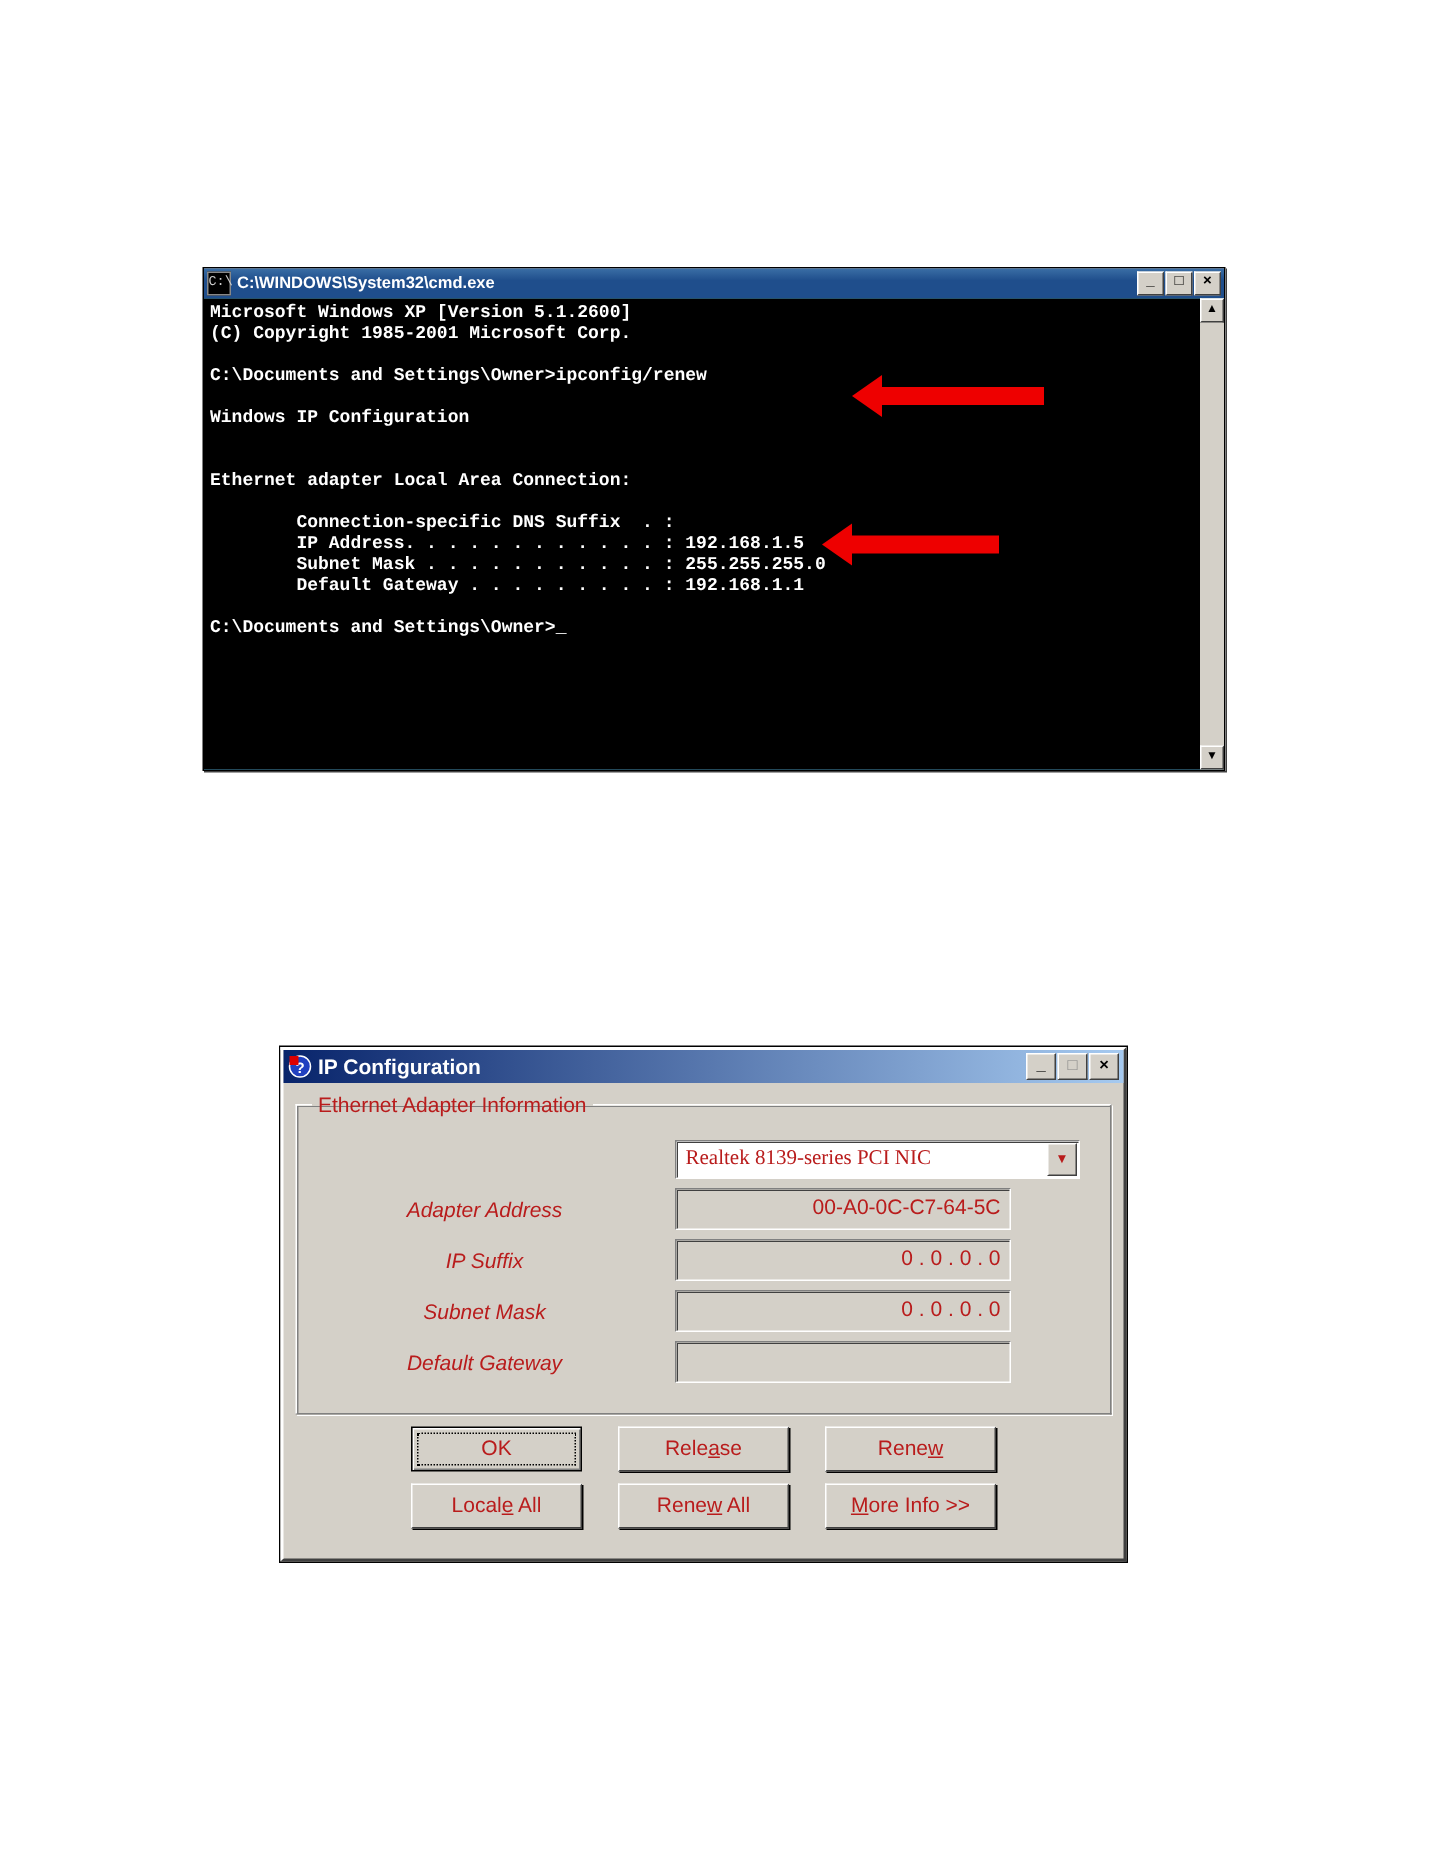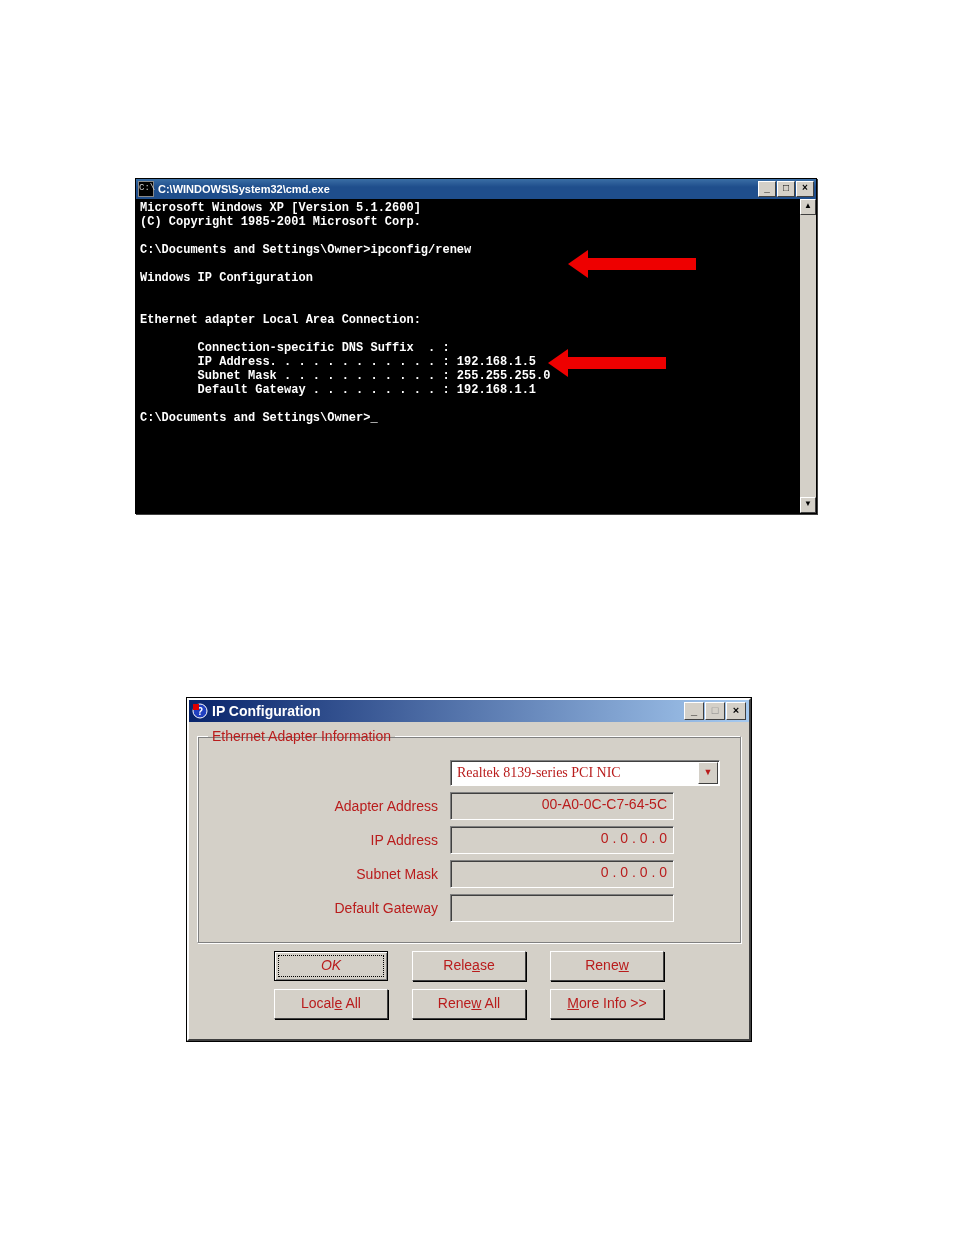--- a/index.html
+++ b/index.html
@@ -154,22 +154,23 @@
     padding: 0 4px;
     font-size: 14px;
   }
   .form-row {
     display: flex;
     align-items: center;
     margin: 6px 0;
   }
   .form-row .lbl {
     width: 230px;
-    text-align: right;
+    text-align: center;
     padding-right: 12px;
+    font-style: italic;
   }
   .sunken {
     background: #d4d0c8;
     border: 1px solid #808080;
     border-right-color: #fff;
     border-bottom-color: #fff;
     box-shadow: inset 1px 1px 0 #404040;
     padding: 3px 6px;
     width: 210px;
     height: 20px;
@@ -214,21 +215,20 @@
     box-shadow: 1px 1px 0 #000;
     font: 14px Tahoma, sans-serif;
     text-align: center;
     line-height: 26px;
   }
   .btn.default {
     border: 1px solid #000;
     box-shadow: inset 1px 1px 0 #fff, inset -1px -1px 0 #808080;
     outline: 1px dotted #000;
     outline-offset: -5px;
-    font-style: italic;
   }
   .u { text-decoration: underline; }
 </style>
 </head>
 <body>
 
 <div class="page">
 
   <div class="cmd-window">
     <div class="titlebar">
@@ -294,21 +294,21 @@
             <div class="ctext">Realtek 8139-series PCI NIC</div>
             <div class="cbtn">▼</div>
           </div>
         </div>
 
         <div class="form-row">
           <div class="lbl">Adapter Address</div>
           <div class="sunken">00-A0-0C-C7-64-5C</div>
         </div>
         <div class="form-row">
-          <div class="lbl">IP Address</div>
+          <div class="lbl">IP Suffix</div>
           <div class="sunken">0 . 0 . 0 . 0</div>
         </div>
         <div class="form-row">
           <div class="lbl">Subnet Mask</div>
           <div class="sunken">0 . 0 . 0 . 0</div>
         </div>
         <div class="form-row">
           <div class="lbl">Default Gateway</div>
           <div class="sunken"></div>
         </div>

